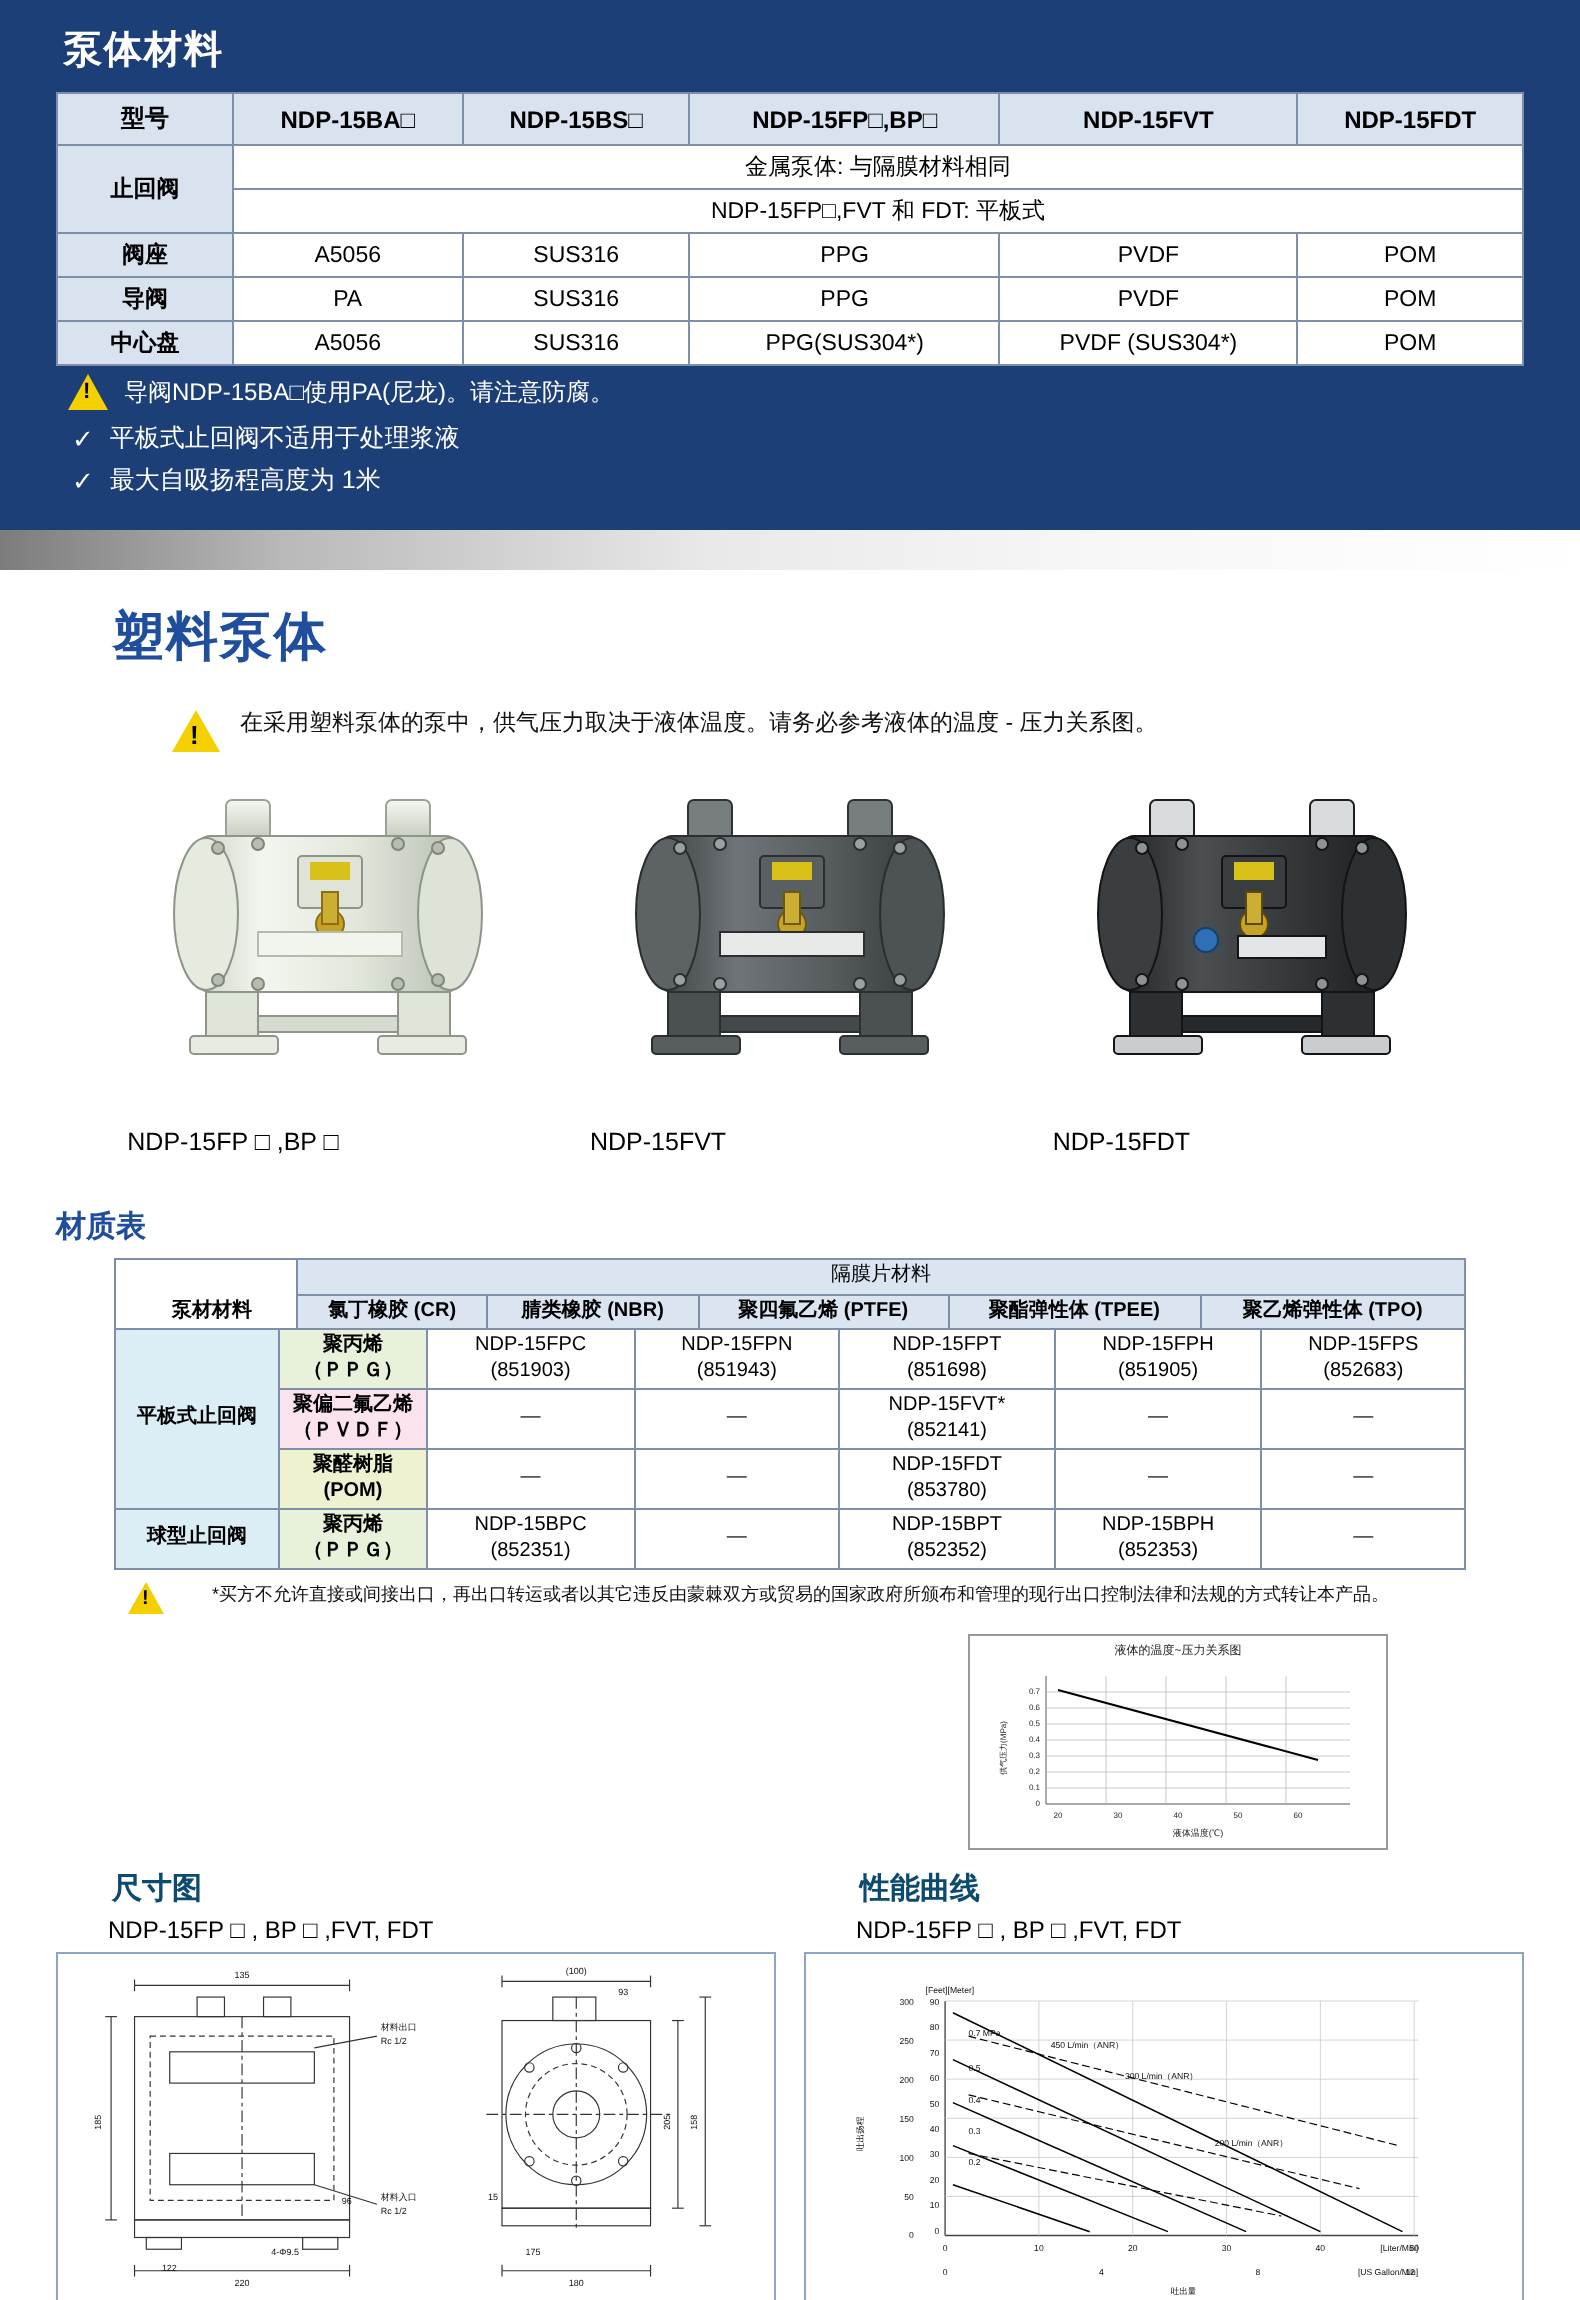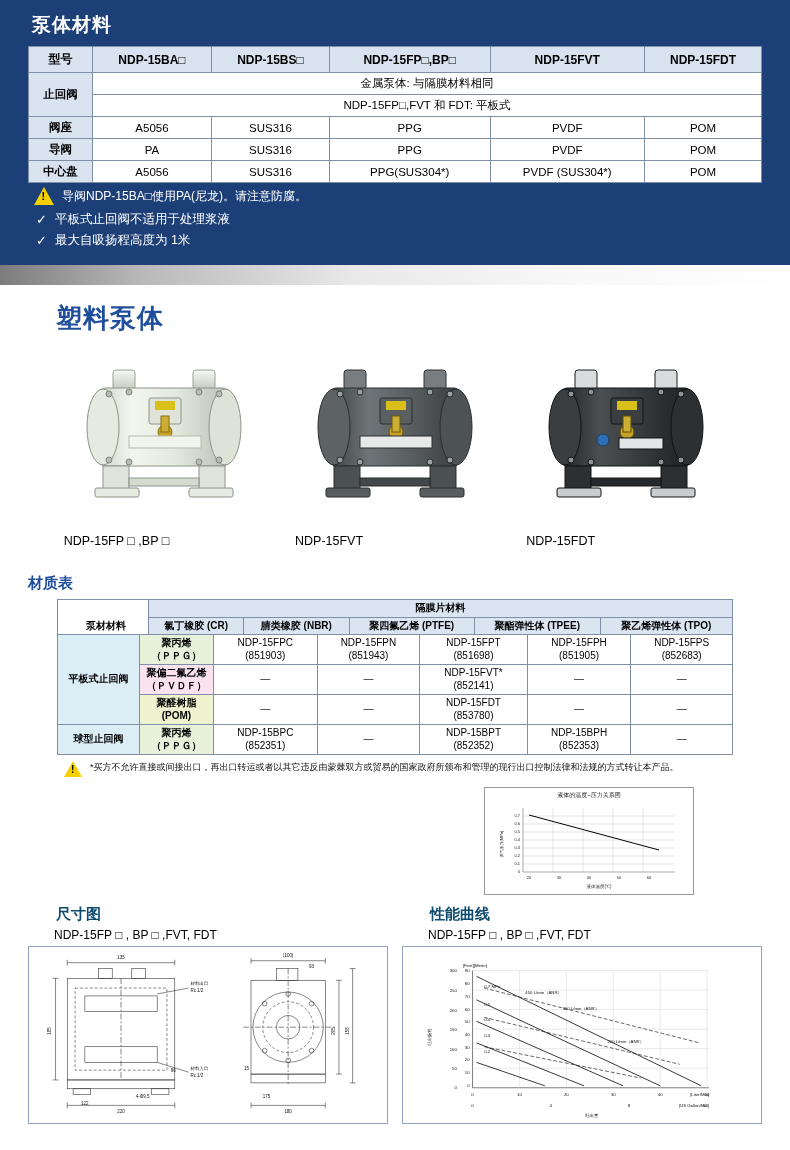--- a/index.html
+++ b/index.html
@@ -40,21 +40,21 @@
   }
   table.mat-table thead th {
     background: #d9e2ef;
     font-weight: bold;
     font-size: 12px;
     padding: 4px 2px;
   }
   table.mat-table td.rowhdr {
     background: #d9e2ef;
     font-weight: bold;
-    width: 64px;
+    width: 88px;
   }
   .note-small {
     font-size: 10.5px;
     margin: 5px 0 2px 2px;
   }
   .warn-row {
     display: flex;
     align-items: center;
     gap: 8px;
     margin: 4px 0 6px 6px;
@@ -127,28 +127,28 @@
     background: #fff;
   }
   table.grade td, table.grade th {
     border: 1px solid #7f8fa8;
     text-align: center;
     padding: 2px 1px;
     font-weight: normal;
     line-height: 1.25;
   }
   table.grade .hdr { background: #dbe5f1; font-weight: bold; font-size: 10px; }
-  table.grade .hdr-diap { background: #dbe5f1; font-weight: bold; }
+  table.grade .hdr-diap { background: #dbe5f1; font-weight: normal; }
   table.grade .c-left { background: #dbeef5; font-weight: bold; width: 82px; }
   table.grade .c-ppg { background: #e8f2da; font-weight: bold; width: 74px; }
   table.grade .c-pvdf { background: #fbe2ef; font-weight: bold; }
   table.grade .c-pom { background: #eef2cf; font-weight: bold; }
   table.grade .dash { color: #222; }
   .legal {
-    display: flex; gap: 8px; align-items: flex-start;
+    display: flex; gap: 24px; align-items: flex-start;
     margin: 6px 0 0 64px; font-size: 9px; color: #111; width: 640px;
     line-height: 1.45;
   }
   .tri.sm { border-left-width: 9px; border-right-width: 9px; border-bottom-width: 16px; }
   .tri.sm::after { left: -2px; top: 2px; font-size: 10px; }
   
   .mini-chart-wrap {
     width: 210px; margin: 10px 0 0 auto; margin-right: 96px;
     border: 1px solid #999; background: #fff; padding: 3px 4px 2px 4px;
   }
@@ -230,20 +230,24 @@
     <span class="check">✓</span>
     <span>最大自吸扬程高度为 1米</span>
   </div>
 </div>
 
 <div class="grad-strip"></div>
 
 <div class="plastic-sec">
   <div class="plastic-title">塑料泵体</div>
 
+  <div class="plastic-note">
+    <span class="tri big"></span>
+    <span>在采用塑料泵体的泵中，供气压力取决于液体温度。请务必参考液体的温度 - 压力关系图。</span>
+  </div>
 
   <div class="pumps">
 
     <div class="pump-cell">
       <div class="pump-img">
         <svg width="190" height="170" viewBox="0 0 190 170">
           <defs>
             <linearGradient id="wbody" x1="0" y1="0" x2="1" y2="0">
               <stop offset="0" stop-color="#cfd6cb"></stop>
                 <stop offset=".25" stop-color="#f3f6ef"></stop>

